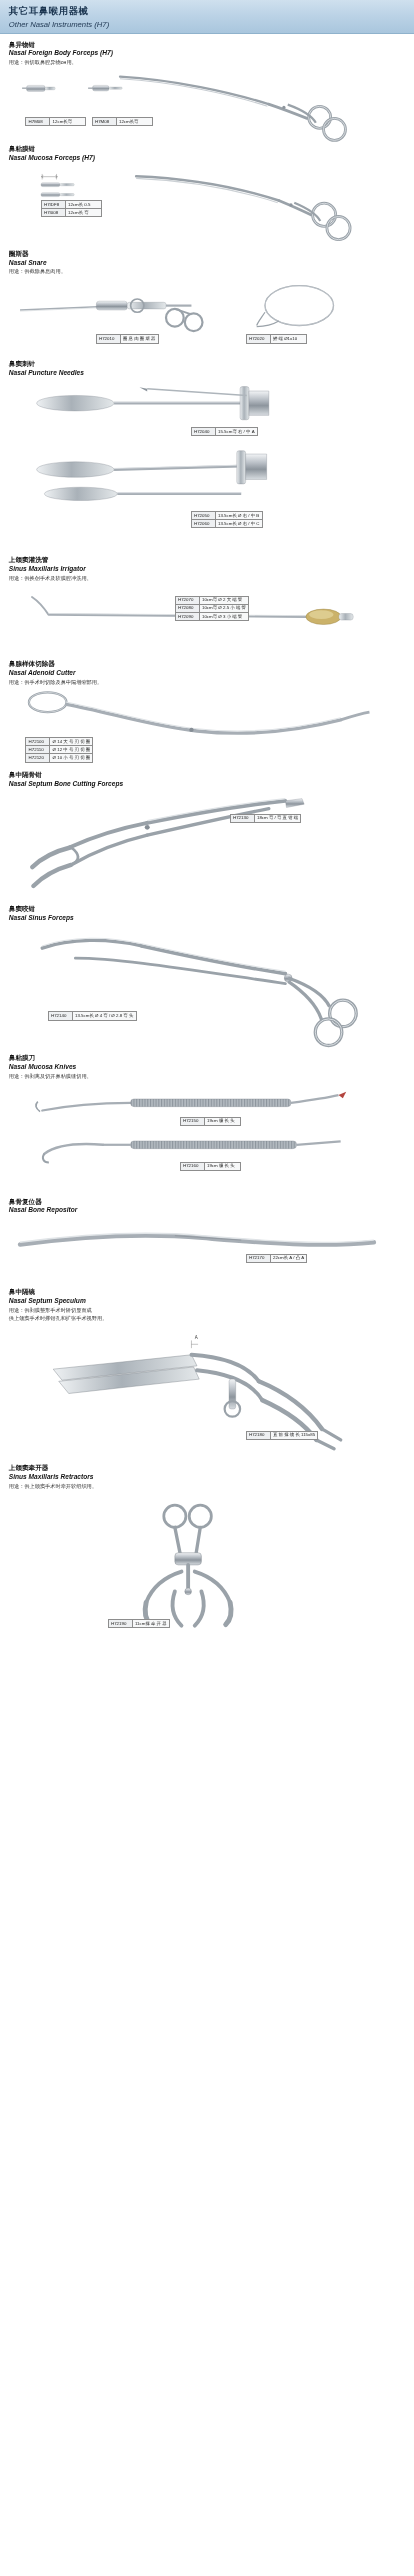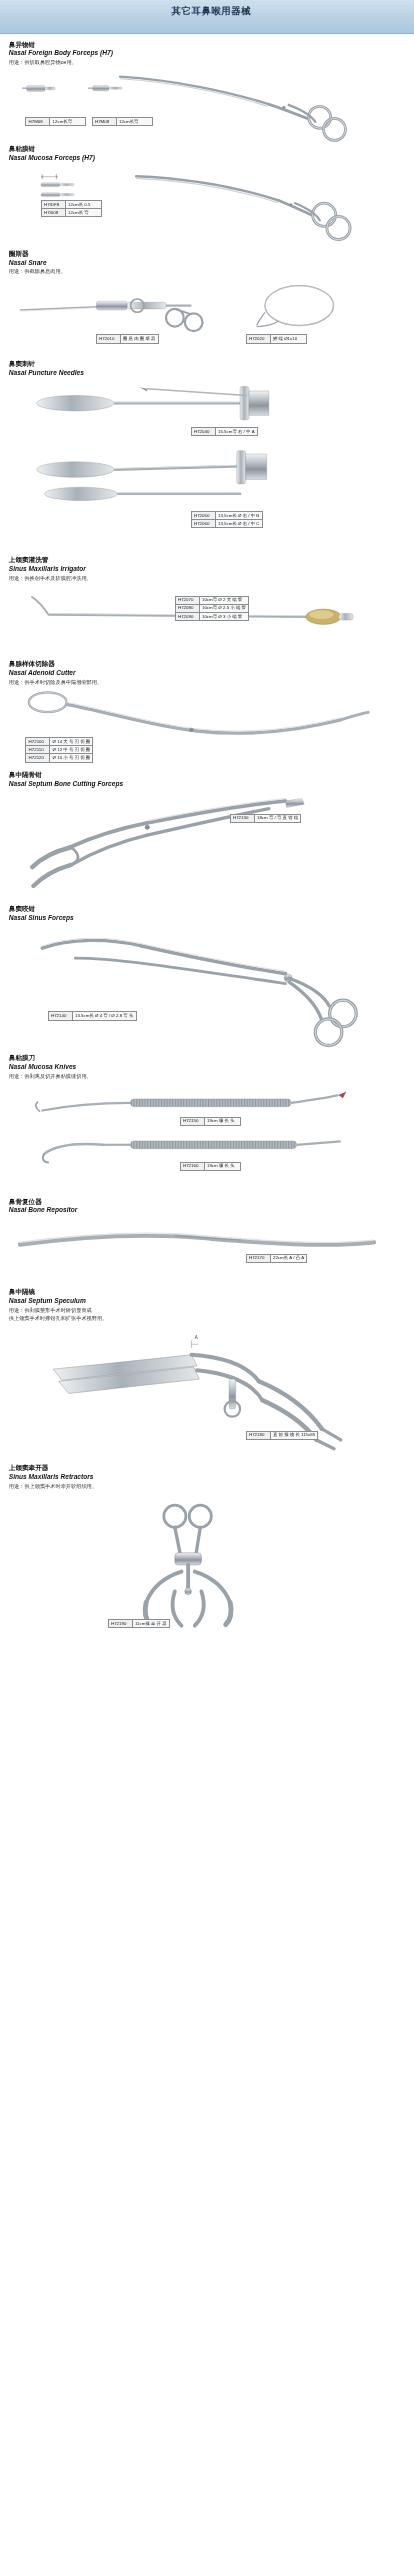--- a/index.html
+++ b/index.html
@@ -18,21 +18,20 @@
     background: linear-gradient(180deg,#cfe0ee 0%, #bcd3e6 45%, #a9c6dd 100%);
     border-bottom: 0.6px solid #8fb2cc;
     padding: 4.4px 0 0 8.8px;
   }
   .header .cn {
     font-size: 9.4px;
     font-weight: bold;
     color: #1b3550;
     letter-spacing: 0.6px;
     line-height: 13.3px;
-    text-align: center;
   }
   .header .en {
     font-size: 7.7px;
     font-style: italic;
     color: #223a55;
     line-height: 11px;
     margin-top: 1.1px;
   }
 
   
@@ -80,20 +79,21 @@
   .spec-abs { position:absolute; }
   svg { display:block; overflow: visible; }
 </style>
 </head>
 <body>
 
 <div class="page">
 
   <div class="header">
     <div class="cn">其它耳鼻喉用器械</div>
+    <div class="en">Other Nasal Instruments (H7)</div>
   </div>
 
   <div class="section">
     <div class="sec-cn">鼻异物钳</div>
     <div class="sec-en">Nasal Foreign Body Forceps (H7)</div>
     <div class="sec-note">用途：供切取鼻腔异物он用。</div>
 
     <div class="figure" style="height:66px;">
       <svg width="387" height="66" viewBox="0 0 700 120">
         <defs>

